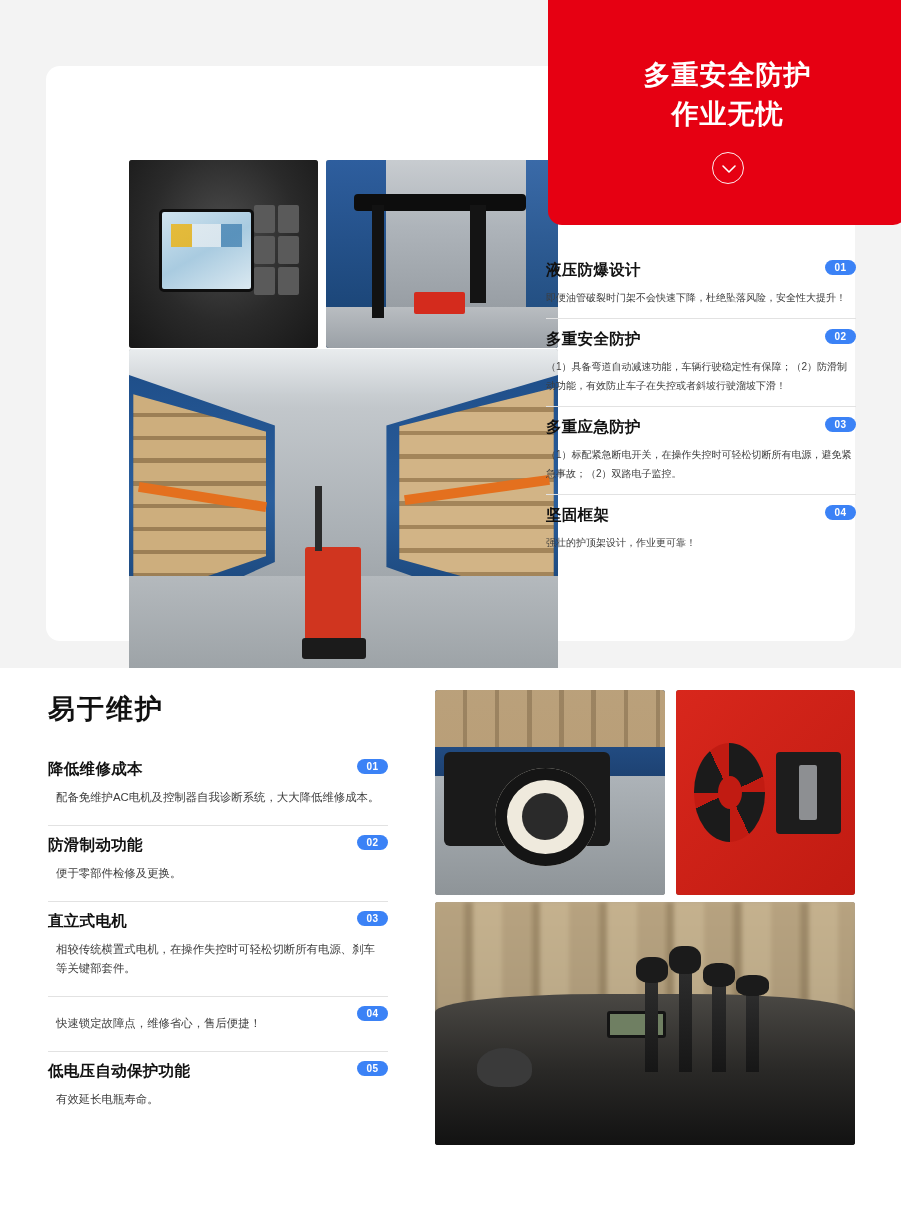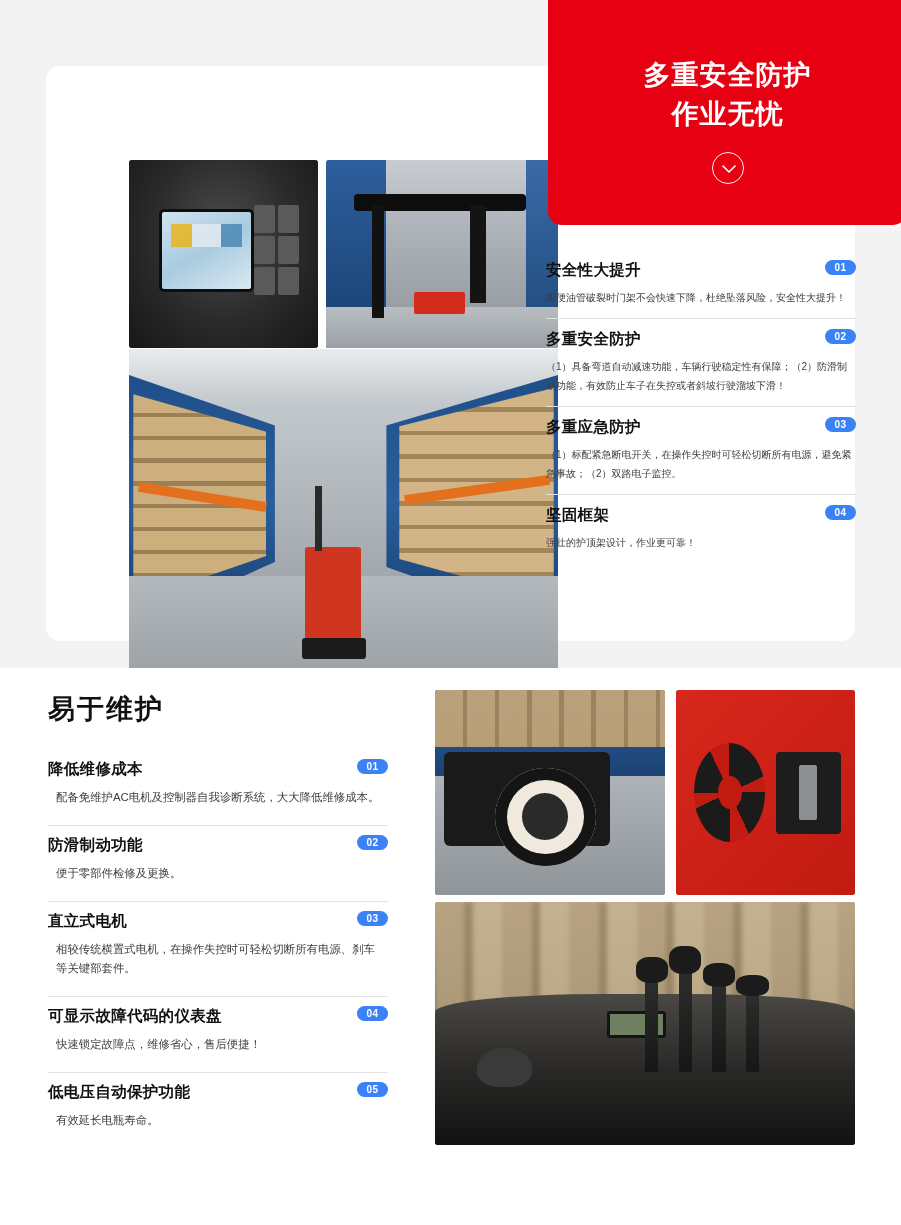--- a/index.html
+++ b/index.html
@@ -398,21 +398,21 @@
     <svg width="16" height="14" viewBox="0 0 16 14" aria-hidden="true">
       <path d="M2 4 L8 10 L14 4" fill="none" stroke="#ffffff" stroke-width="1.6" stroke-linecap="round" stroke-linejoin="round"></path>
     </svg>
   </div>
 </div>
 
 <div class="feat-list">
 
   <div class="feat">
     <div class="num-badge">01</div>
-    <h3>安全性大提升</h3>
+    <h3>液压防爆设计</h3>
     <p>即便油管破裂时门架不会快速下降，杜绝坠落风险，安全性大提升！</p>
   </div>
 
   <div class="feat">
     <div class="num-badge">02</div>
     <h3>多重安全防护</h3>
     <p>（1）具备弯道自动减速功能，车辆行驶稳定性有保障；（2）防滑制动功能，有效防止车子在失控或者斜坡行驶溜坡下滑！</p>
   </div>
 
   <div class="feat">
@@ -447,21 +447,20 @@
     </div>
 
     <div class="mitem">
       <div class="num-badge">03</div>
       <h3>直立式电机</h3>
       <p>相较传统横置式电机，在操作失控时可轻松切断所有电源、刹车等关键部套件。</p>
     </div>
 
     <div class="mitem">
       <div class="num-badge">04</div>
-      <h3>可显示故障代码的仪表盘</h3>
       <p>快速锁定故障点，维修省心，售后便捷！</p>
     </div>
 
     <div class="mitem">
       <div class="num-badge">05</div>
       <h3>低电压自动保护功能</h3>
       <p>有效延长电瓶寿命。</p>
     </div>
 
   </div>

